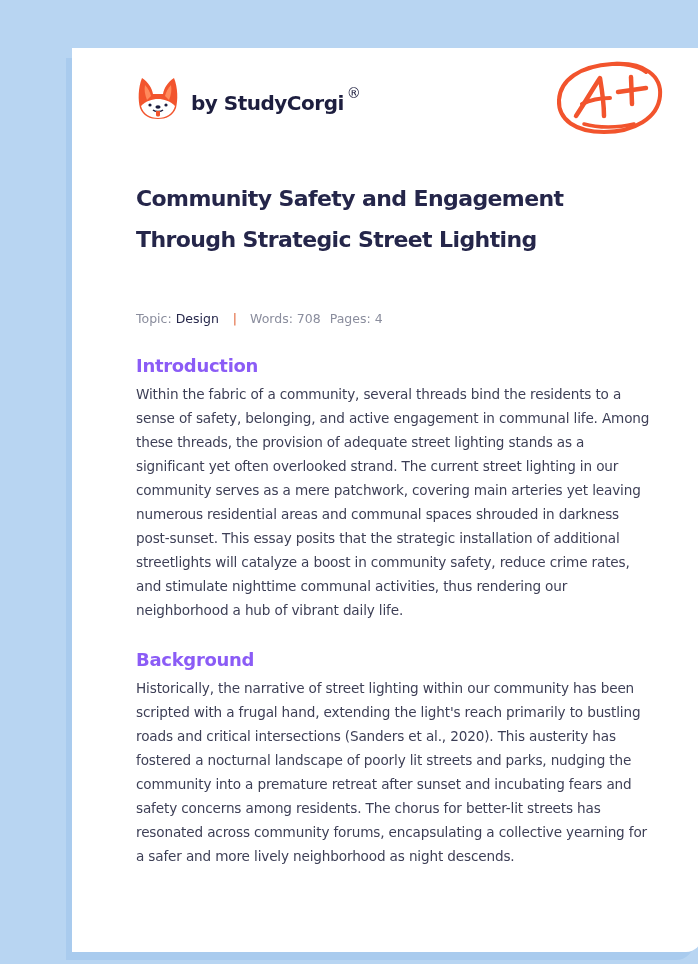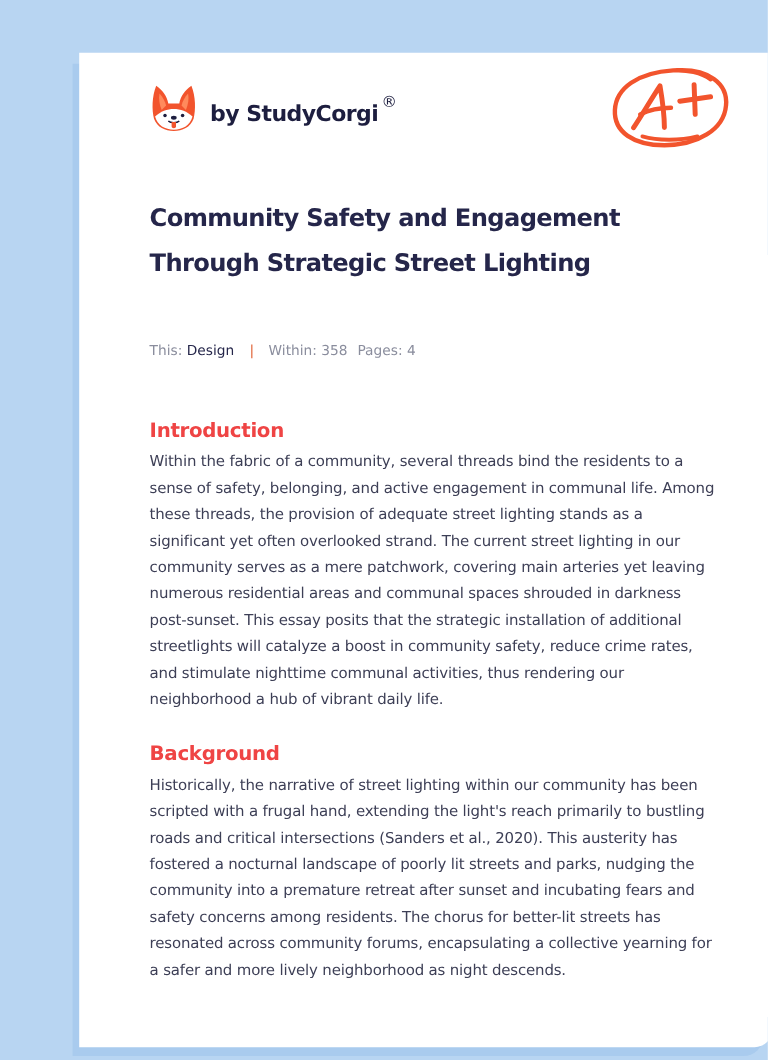--- a/index.html
+++ b/index.html
@@ -73,24 +73,23 @@
       white-space: nowrap;
     }
     .meta .topic-val { color: #25264a; margin-top: 23px; }
     .meta .sep { color: #e06235; margin: 0 9px 0 10px; }
     .meta .pages { margin-left: 5px; }
     .section { position: absolute; left: 64px; width: 520px; }
     .section h2 {
       font-family: "DejaVu Sans", sans-serif;
       font-weight: bold;
       font-size: 18px;
-      color: #ef4444;
+      color: #8b5cf6;
       letter-spacing: -0.3px;
       line-height: 22px;
-      margin-top: 26px;
     }
     .section p {
       margin-top: 5px;
       font-family: "DejaVu Sans", sans-serif;
       font-size: 13.6px;
       line-height: 24px;
       color: #3d3f56;
       letter-spacing: -0.15px;
     }
     .intro { top: 307px; }
@@ -124,25 +123,25 @@
     <path d="M22 58 C30 46 38 32 46 20 C48 32 50 44 50 58" stroke="#f2542d" stroke-width="4.5" fill="none" stroke-linecap="round" stroke-linejoin="round"></path>
     <path d="M28 46 C36 42 46 40 56 40" stroke="#f2542d" stroke-width="4" fill="none" stroke-linecap="round"></path>
     <path d="M64 34 L92 30" stroke="#f2542d" stroke-width="4.5" fill="none" stroke-linecap="round"></path>
     <path d="M77 19 L78 46" stroke="#f2542d" stroke-width="4.5" fill="none" stroke-linecap="round"></path>
     <path d="M30 66 C44 70 64 70 80 66" stroke="#f2542d" stroke-width="3.5" fill="none" stroke-linecap="round"></path>
   </svg>
 
   <h1 class="title">Community Safety and Engagement Through Strategic Street Lighting</h1>
 
   <div class="meta">
-    <span>This:</span>
+    <span>Topic:</span>
     <span class="topic-val">Design</span>
     <span class="sep">|</span>
-    <span>Within:</span>
-    <span>358</span>
+    <span>Words:</span>
+    <span>708</span>
     <span class="pages">Pages:</span>
     <span>4</span>
   </div>
 
   <section class="section intro">
     <h2>Introduction</h2>
     <p>Within the fabric of a community, several threads bind the residents to a sense of safety, belonging, and active engagement in communal life. Among these threads, the provision of adequate street lighting stands as a significant yet often overlooked strand. The current street lighting in our community serves as a mere patchwork, covering main arteries yet leaving numerous residential areas and communal spaces shrouded in darkness post-sunset. This essay posits that the strategic installation of additional streetlights will catalyze a boost in community safety, reduce crime rates, and stimulate nighttime communal activities, thus rendering our neighborhood a hub of vibrant daily life.</p>
   </section>
 
   <section class="section background">

